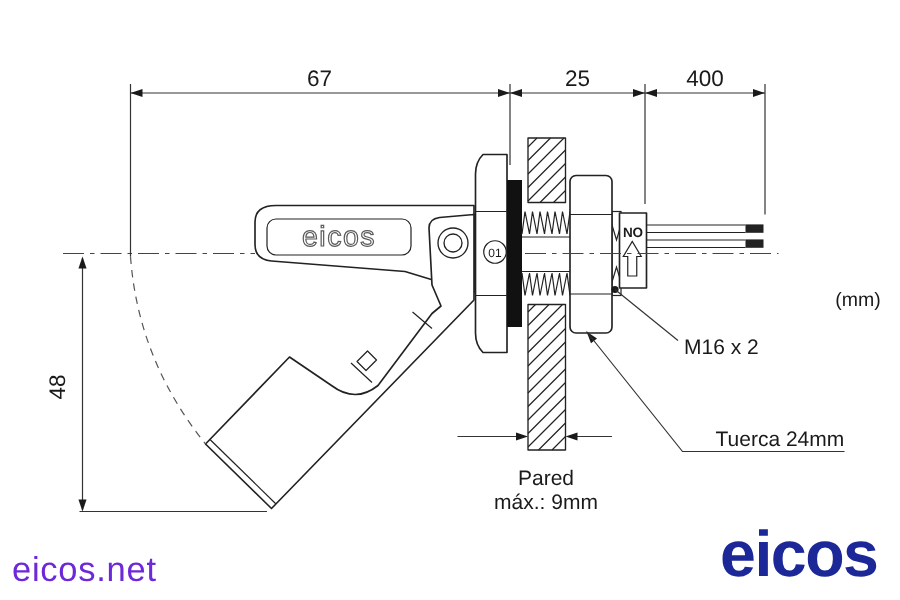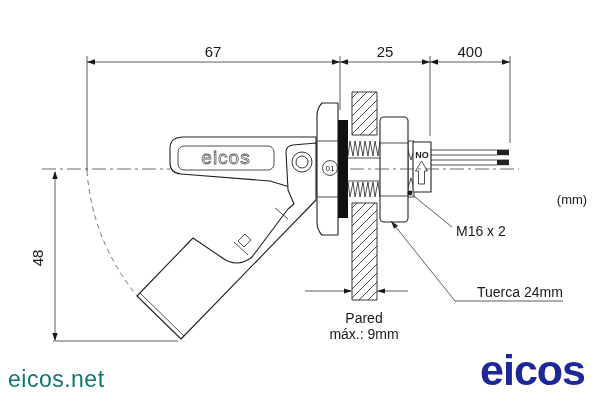--- a/index.html
+++ b/index.html
@@ -123,16 +123,16 @@
     <text class="label-text" x="456" y="236">M16 x 2</text>
 
     <polygon class="arrow" points="391,221 398,225.7 394,228.8"></polygon>
     <path class="dimline" d="M391,221 L455,301 L563,301"></path>
     <text class="label-text" x="477" y="297">Tuerca 24mm</text>
 
     <text class="small-text" x="572" y="204" text-anchor="middle">(mm)</text>
   </g>
 </svg>
 
-<a class="footer-site" style="color:#0f766e;">eicos.net</a>
+<a class="footer-site" style="color:#6d28d9;">eicos.net</a>
 <div class="footer-logo" style="color:#1c2798;">eicos</div>
 
 </div>
 
 </body></html>

